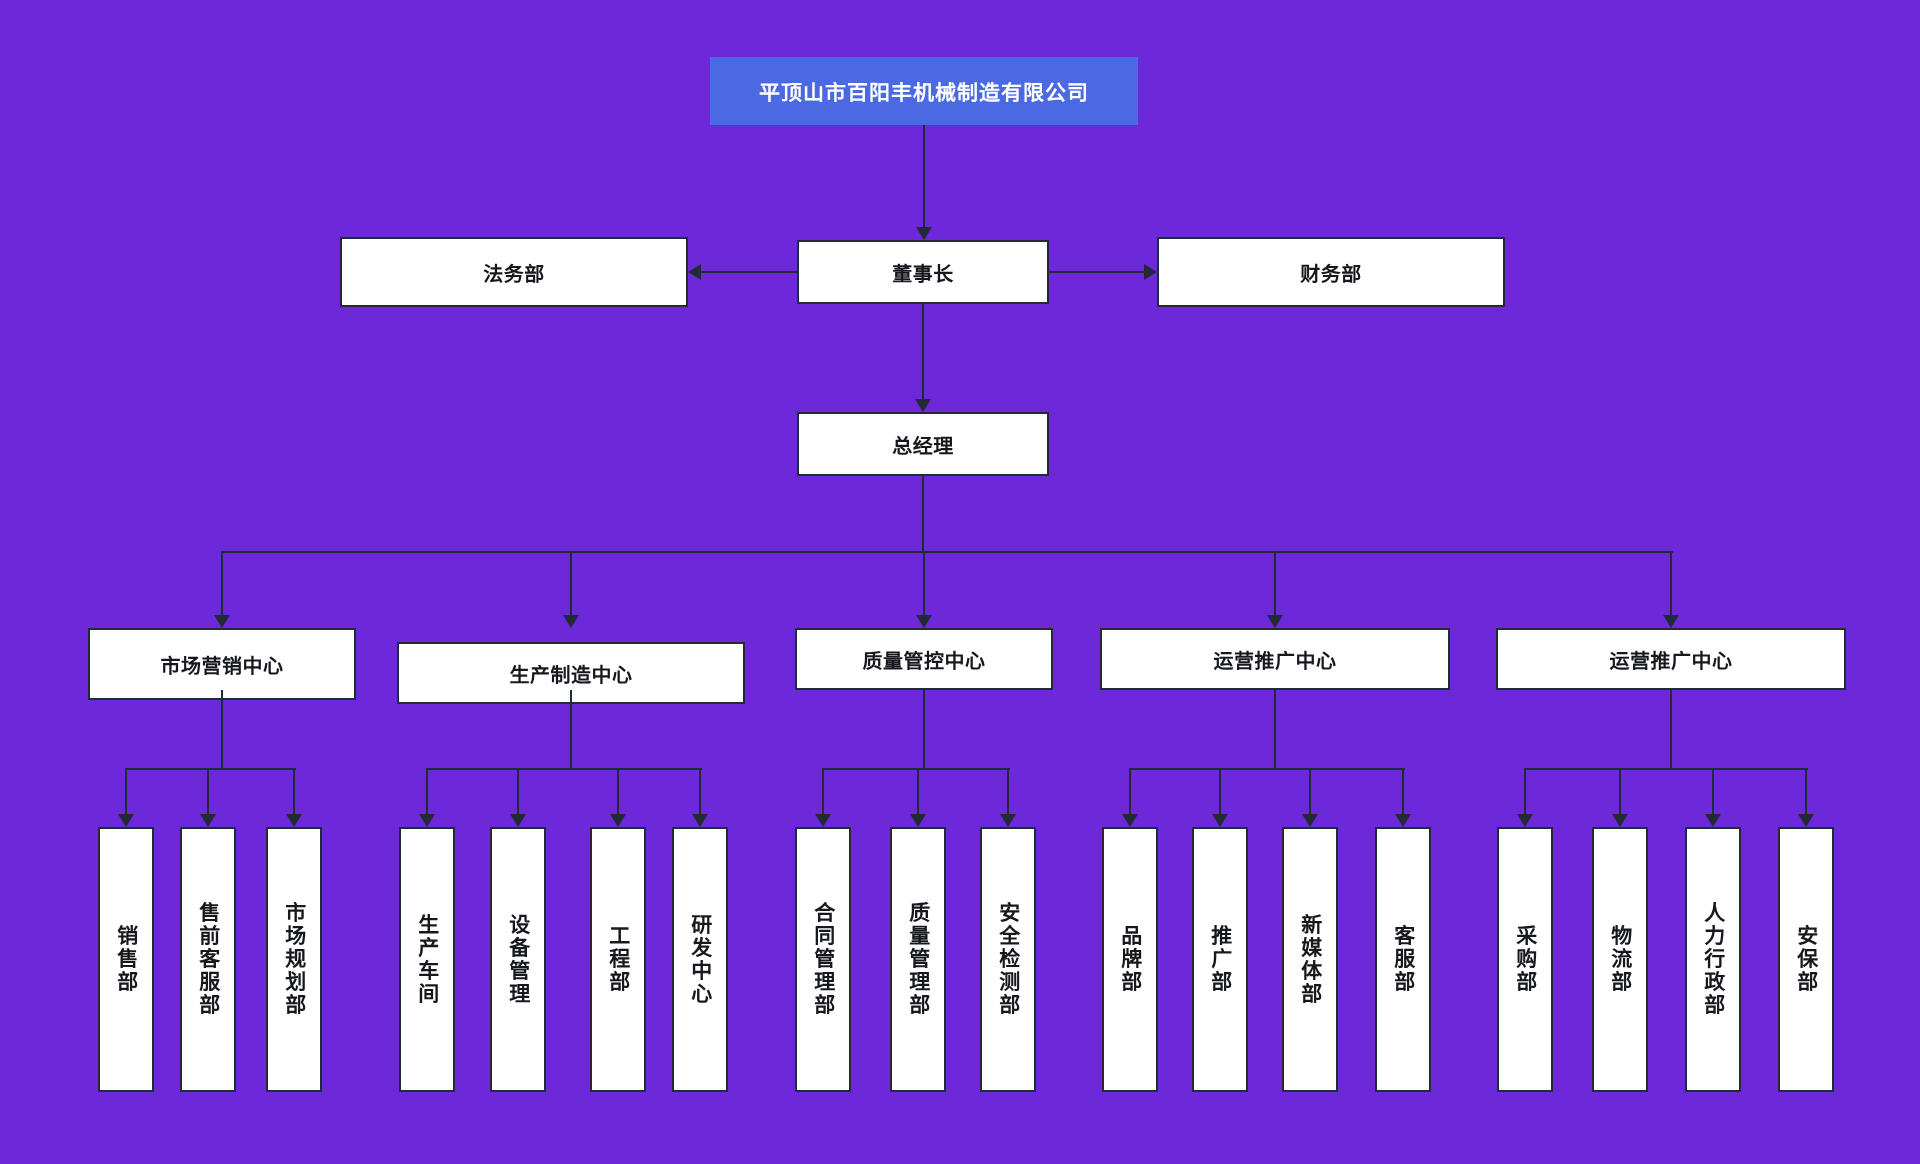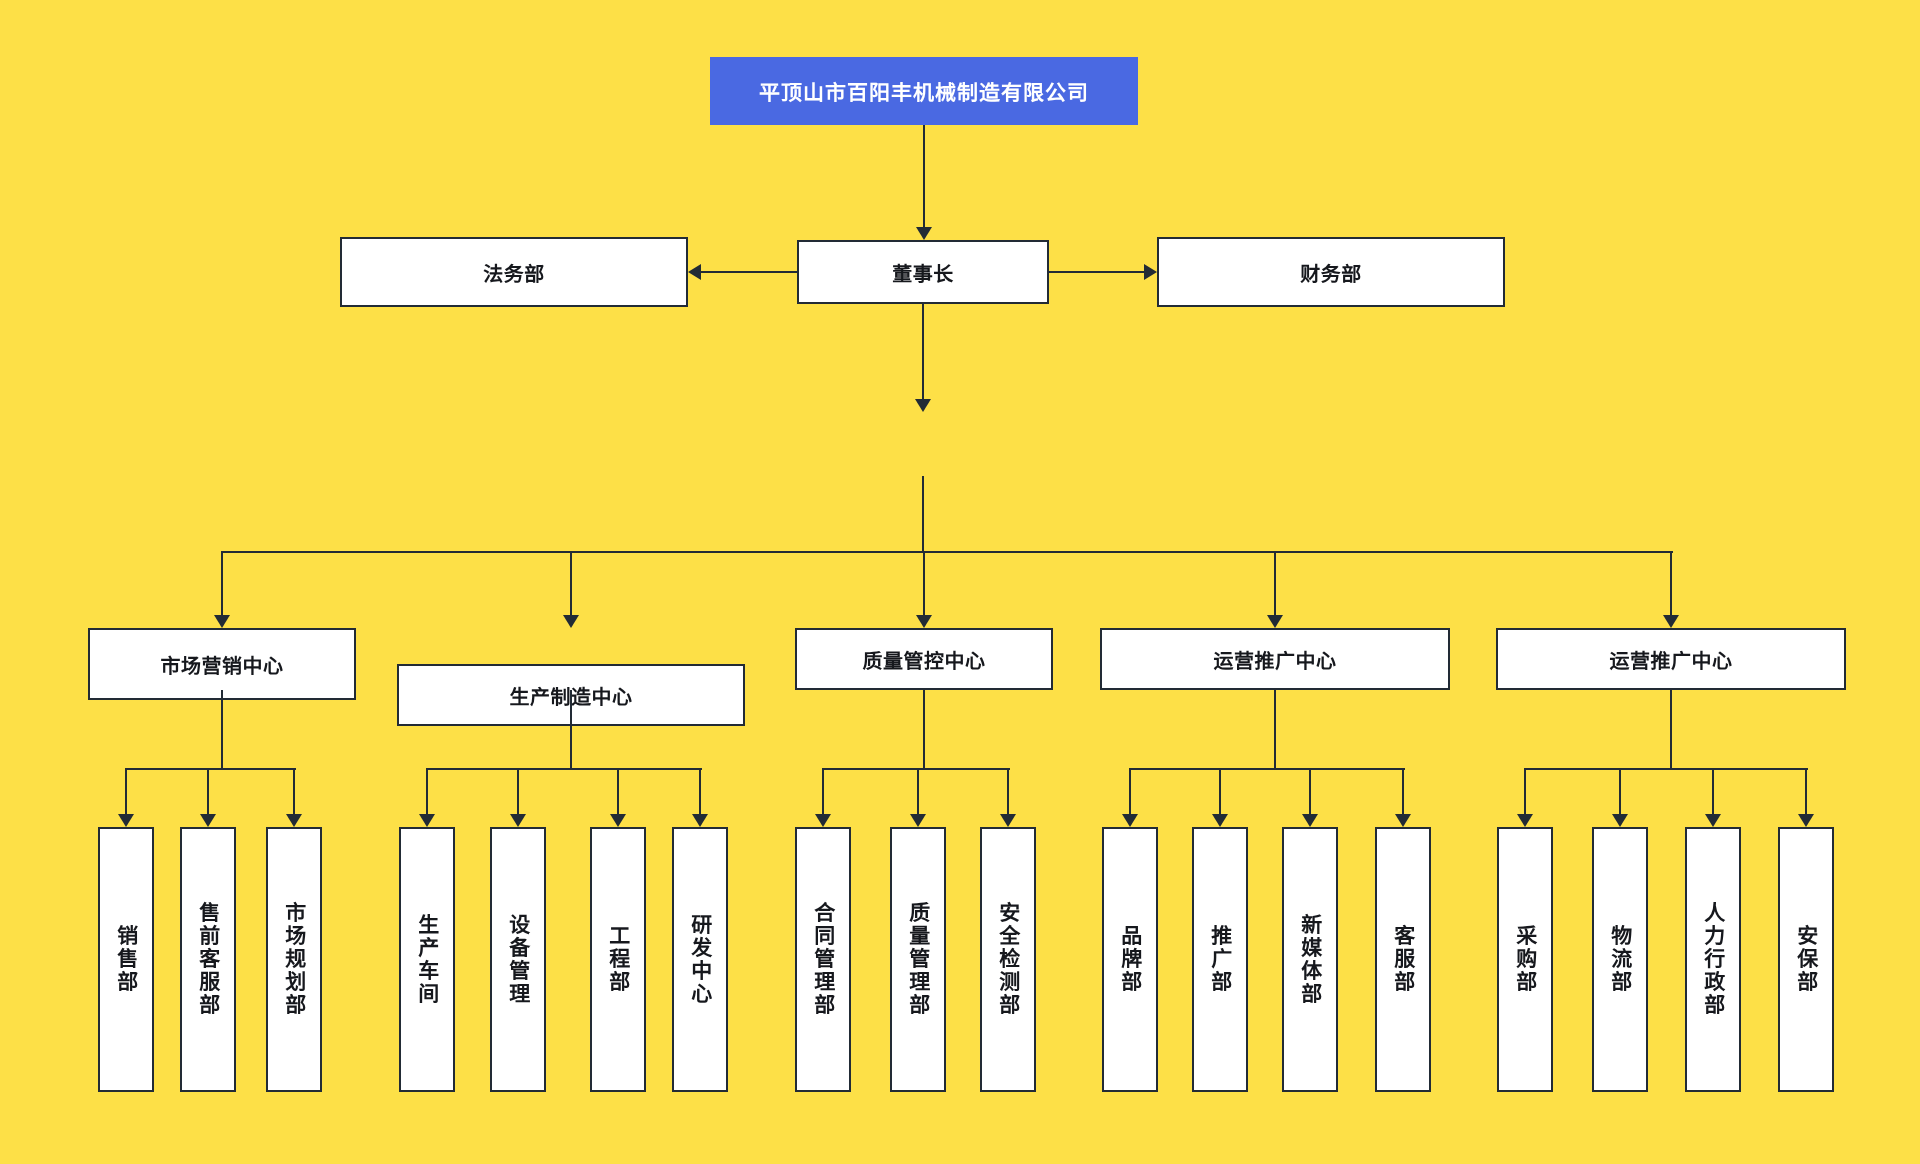--- a/index.html
+++ b/index.html
@@ -9,21 +9,21 @@
     background: #ffffff;
   }
   body {
     font-family: "Liberation Sans", "DejaVu Sans", sans-serif;
     -webkit-font-smoothing: antialiased;
   }
   #chart-root {
     position: relative;
     width: 1920px;
     height: 1164px;
-    background: #fde047;
+    background: #6d28d9;
     overflow: hidden;
   }
 
   
   .node {
     position: absolute;
     box-sizing: border-box;
     border: 2px solid #222b35;
     background: #ffffff;
     display: flex;
@@ -107,20 +107,21 @@
 
   <div class="conn h" id="conn-chairman-left" style="left: 701px; top: 271px; width: 96px; height: 2px;"></div>
   <div class="arrow left" id="arrow-chairman-left" style="left: 688px; top: 264px;"></div>
 
   <div class="conn h" id="conn-chairman-right" style="left: 1049px; top: 271px; width: 95px; height: 2px;"></div>
   <div class="arrow right" id="arrow-chairman-right" style="left: 1144px; top: 264px;"></div>
 
   <div class="conn v" id="conn-chairman-gm" style="left: 922px; top: 304px; width: 2px; height: 95px;"></div>
   <div class="arrow down" id="arrow-chairman-gm" style="left: 915px; top: 399px;"></div>
 
+  <div class="node exec" id="node-gm" style="left: 797px; top: 412px; width: 252px; height: 64px;">总经理</div>
 
   <div class="conn v" id="conn-gm-bus" style="left: 922px; top: 476px; width: 2px; height: 75px;"></div>
   <div class="conn h" id="bus-centers" style="left: 222px; top: 551px; width: 1451px; height: 2px;"></div>
 
   <div id="centers-layer">
       <div class="conn v" style="left: 221px; top: 551px; width: 2px; height: 64px;"></div>
       <div class="arrow down" style="left: 214px; top: 615px;"></div>
       <div class="node center" style="left: 88px; top: 628px; width: 268px; height: 72px;">市场营销中心</div>
       <div class="conn v" style="left: 221px; top: 690px; width: 2px; height: 78px;"></div>
       <div class="conn h" style="left: 126px; top: 768px; width: 170px; height: 2px;"></div>
@@ -134,21 +135,21 @@
       <div class="node leaf" style="left: 180px; top: 827px; width: 56px; height: 265px;">
         <span class="leaf-label">售前客服部</span>
       </div>
       <div class="conn v" style="left: 293px; top: 768px; width: 2px; height: 46px;"></div>
       <div class="arrow down" style="left: 286px; top: 814px;"></div>
       <div class="node leaf" style="left: 266px; top: 827px; width: 56px; height: 265px;">
         <span class="leaf-label">市场规划部</span>
       </div>
       <div class="conn v" style="left: 570px; top: 551px; width: 2px; height: 64px;"></div>
       <div class="arrow down" style="left: 563px; top: 615px;"></div>
-      <div class="node center" style="left: 397px; top: 664px; width: 348px; height: 62px;">生产制造中心</div>
+      <div class="node center" style="left: 397px; top: 642px; width: 348px; height: 62px;">生产制造中心</div>
       <div class="conn v" style="left: 570px; top: 690px; width: 2px; height: 78px;"></div>
       <div class="conn h" style="left: 427px; top: 768px; width: 275px; height: 2px;"></div>
       <div class="conn v" style="left: 426px; top: 768px; width: 2px; height: 46px;"></div>
       <div class="arrow down" style="left: 419px; top: 814px;"></div>
       <div class="node leaf" style="left: 399px; top: 827px; width: 56px; height: 265px;">
         <span class="leaf-label">生产车间</span>
       </div>
       <div class="conn v" style="left: 517px; top: 768px; width: 2px; height: 46px;"></div>
       <div class="arrow down" style="left: 510px; top: 814px;"></div>
       <div class="node leaf" style="left: 490px; top: 827px; width: 56px; height: 265px;">

